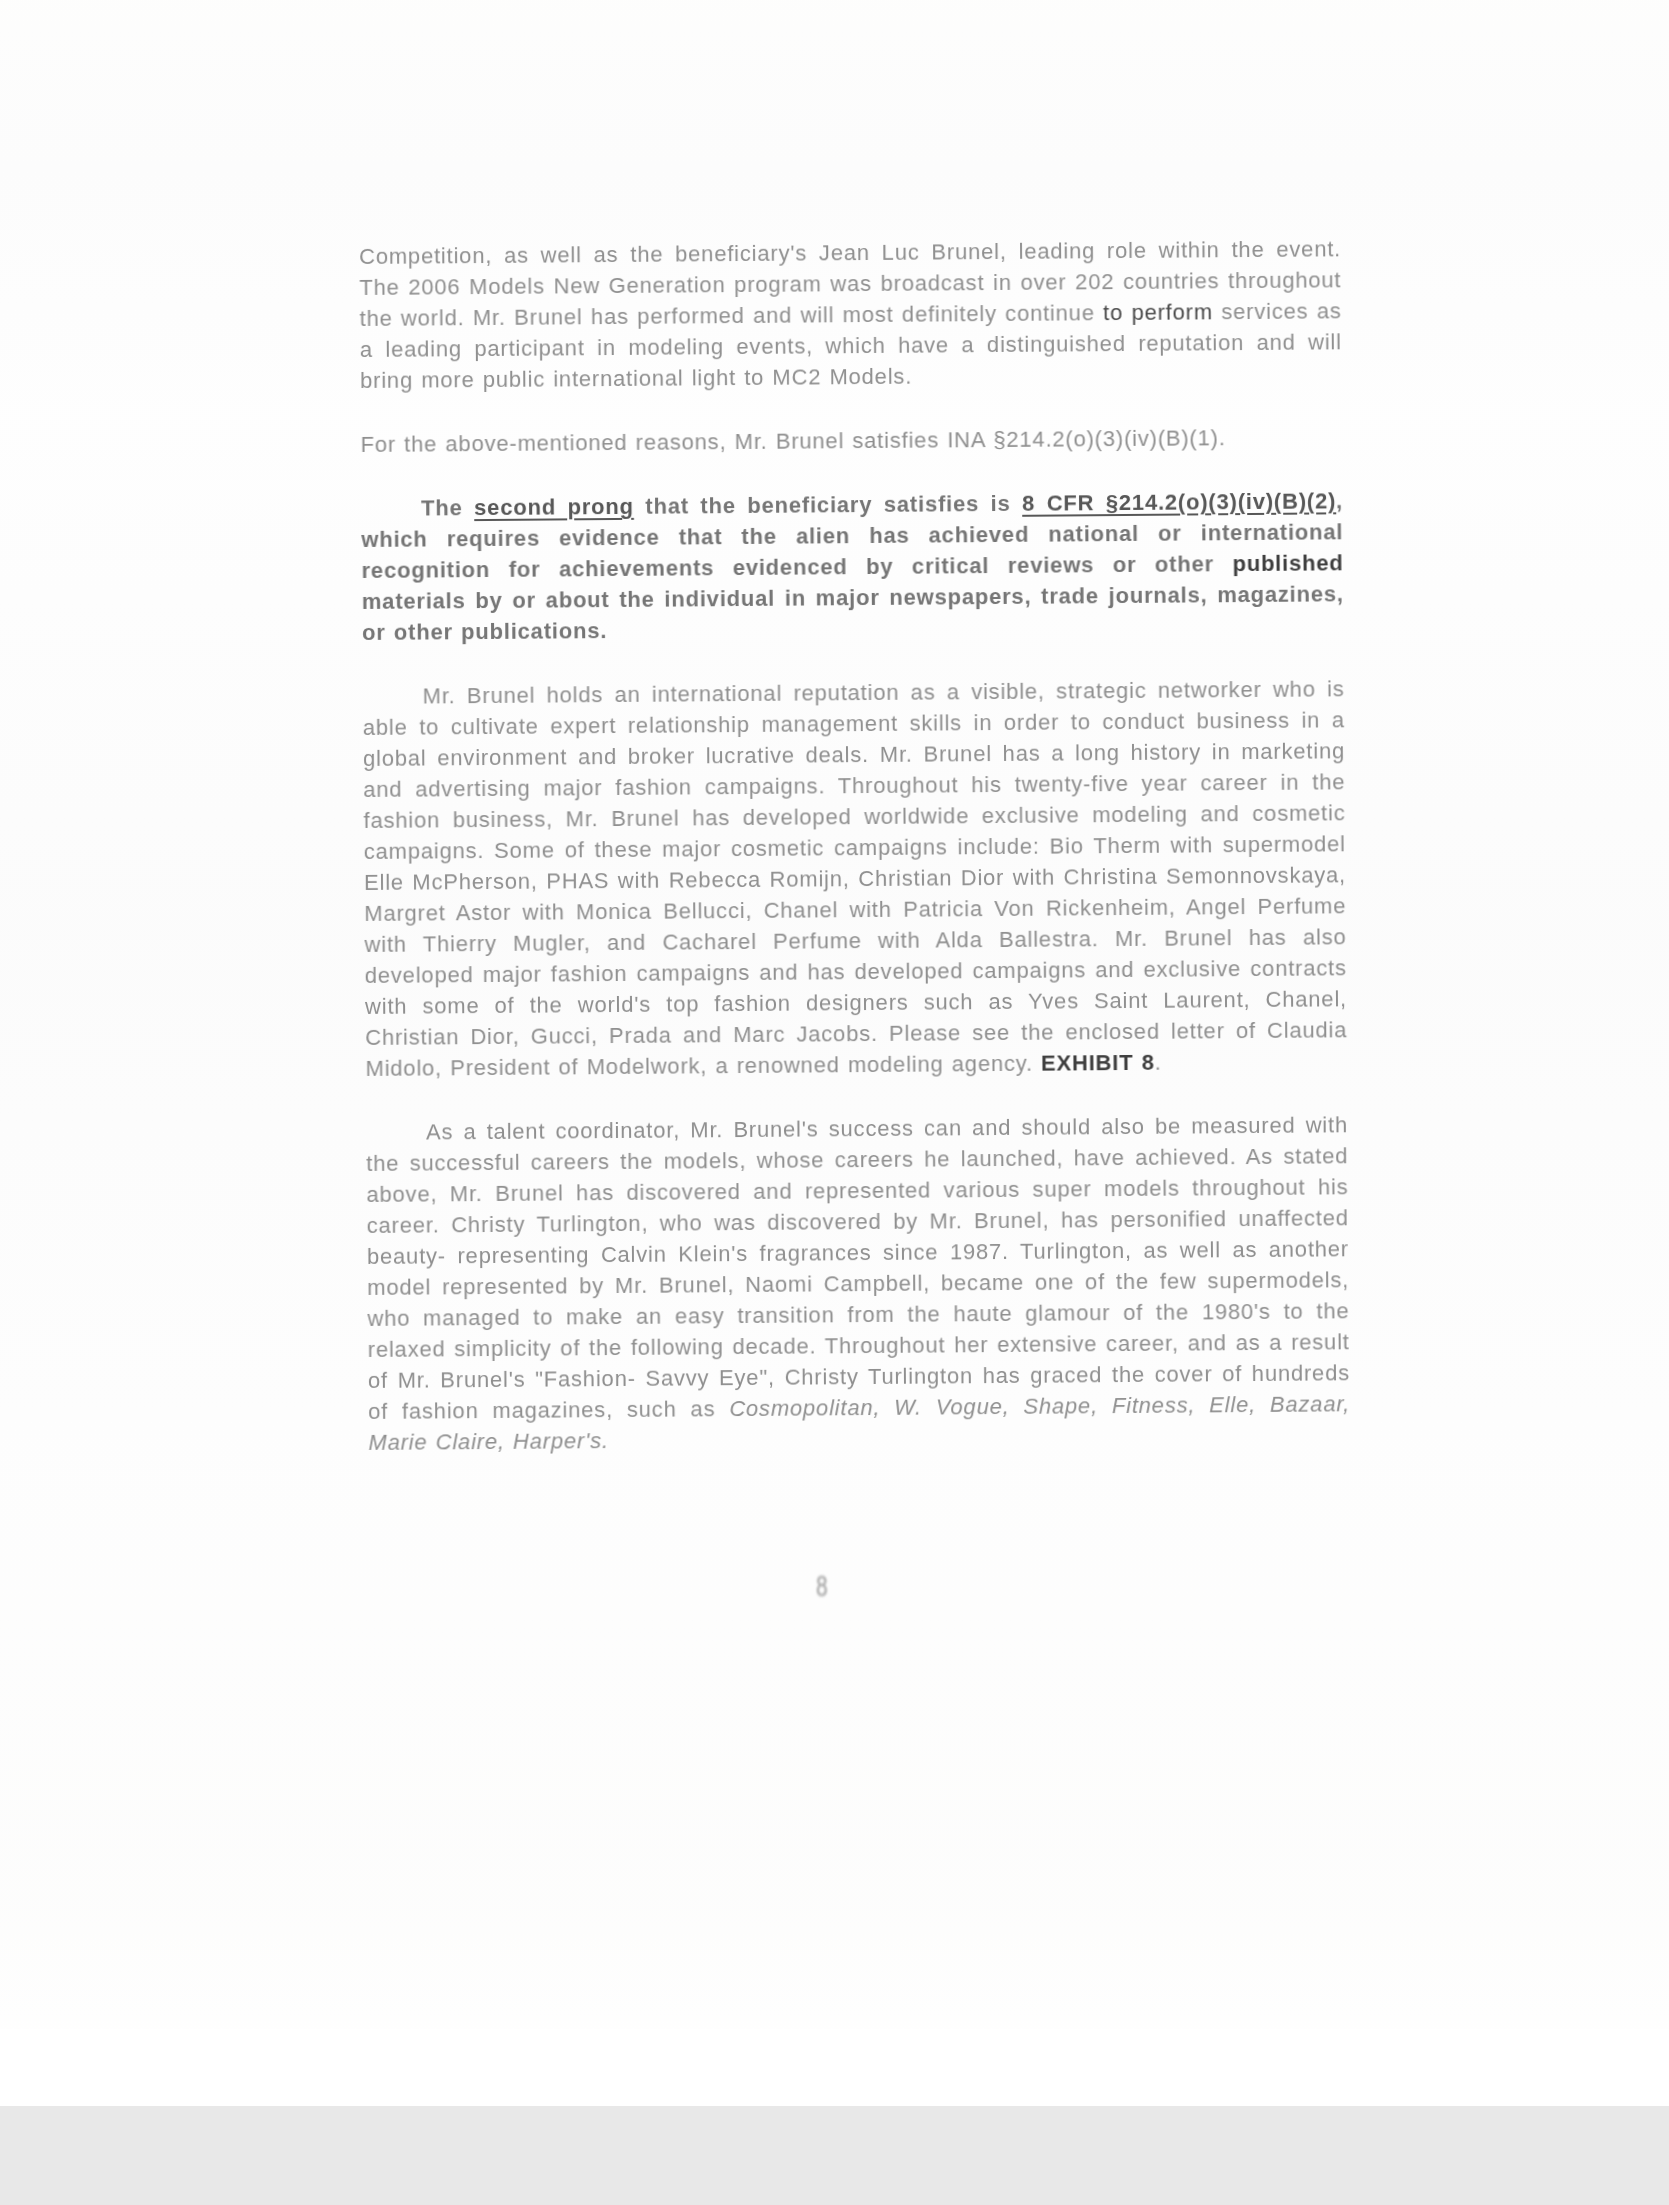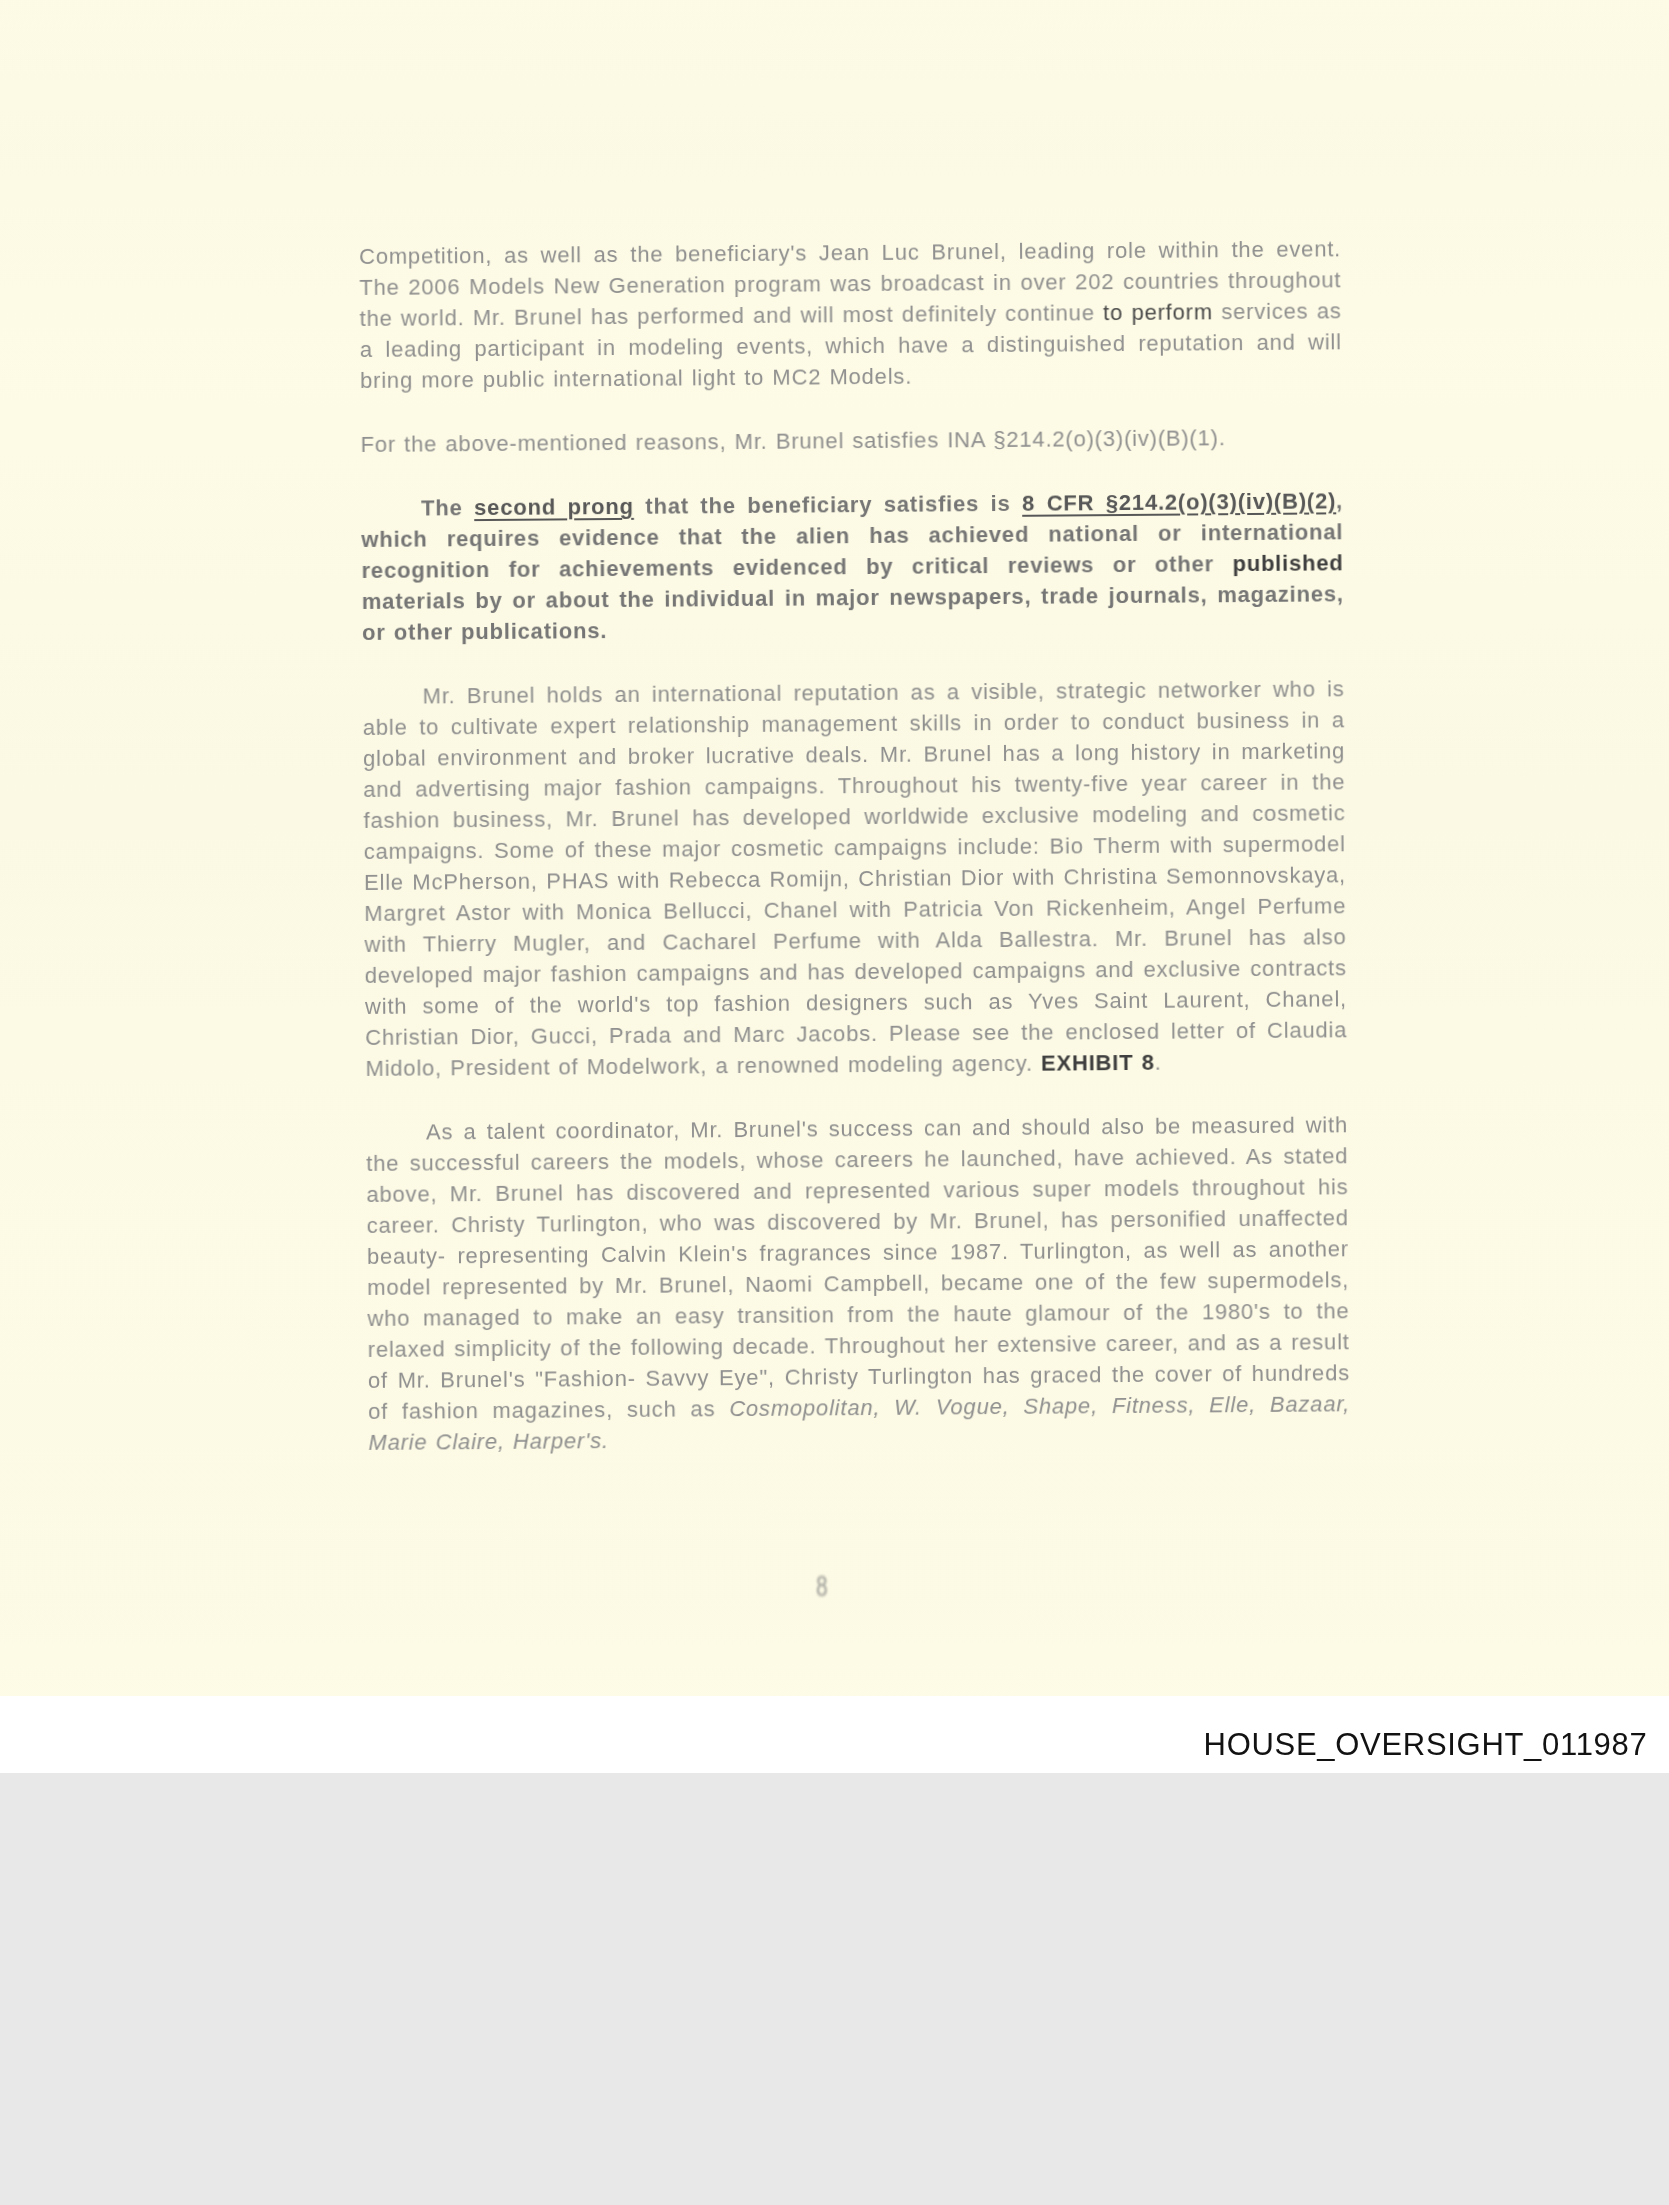--- a/index.html
+++ b/index.html
@@ -3,22 +3,22 @@
 <meta charset="utf-8">
 <style>
   html, body {
     margin: 0;
     padding: 0;
     background: #e8e8e8;
   }
   .page {
     position: relative;
     width: 1669px;
-    height: 1773px;
-    background: #fef9c3;
+    height: 2106px;
+    background: #ffffff;
     overflow: hidden;
     font-family: "Liberation Sans", "DejaVu Sans", sans-serif;
   }
   
   .page::before {
     content: "";
     position: absolute;
     inset: 0;
     background: linear-gradient(180deg,
       #fcfcfb 0%, #fafafa 8%, #fdfdfd 20%, #f9f9f9 45%,
@@ -122,16 +122,15 @@
     <p class="indent">
       <span class="seg-normal">As a talent coordinator, Mr. Brunel's success can and should also be measured with the successful careers the models, whose careers he launched, have achieved.  As stated above, Mr. Brunel has discovered and represented various super models throughout his career. Christy Turlington, who was discovered by Mr. Brunel, has personified unaffected beauty- representing Calvin Klein's fragrances since 1987. Turlington, as well as another model represented by Mr. Brunel, Naomi Campbell, became one of the few supermodels, who managed to make an easy transition from the haute glamour of the 1980's to the relaxed simplicity of the following decade. Throughout her extensive career, and as a result of Mr. Brunel's "Fashion- Savvy Eye", Christy Turlington has graced the cover of hundreds of fashion magazines, such as </span><span class="seg-italic">Cosmopolitan, W. Vogue, Shape, Fitness, Elle, Bazaar, Marie Claire, Harper's.</span>
     </p>
 
   </div>
 
   <div class="page-number-smudge">8</div>
 
   <div class="footer-strip"></div>
 
-  <div class="bates-stamp">HOUSE_OVERSIGHT_011987</div>
 
 </div>
 
 
 </body></html>

